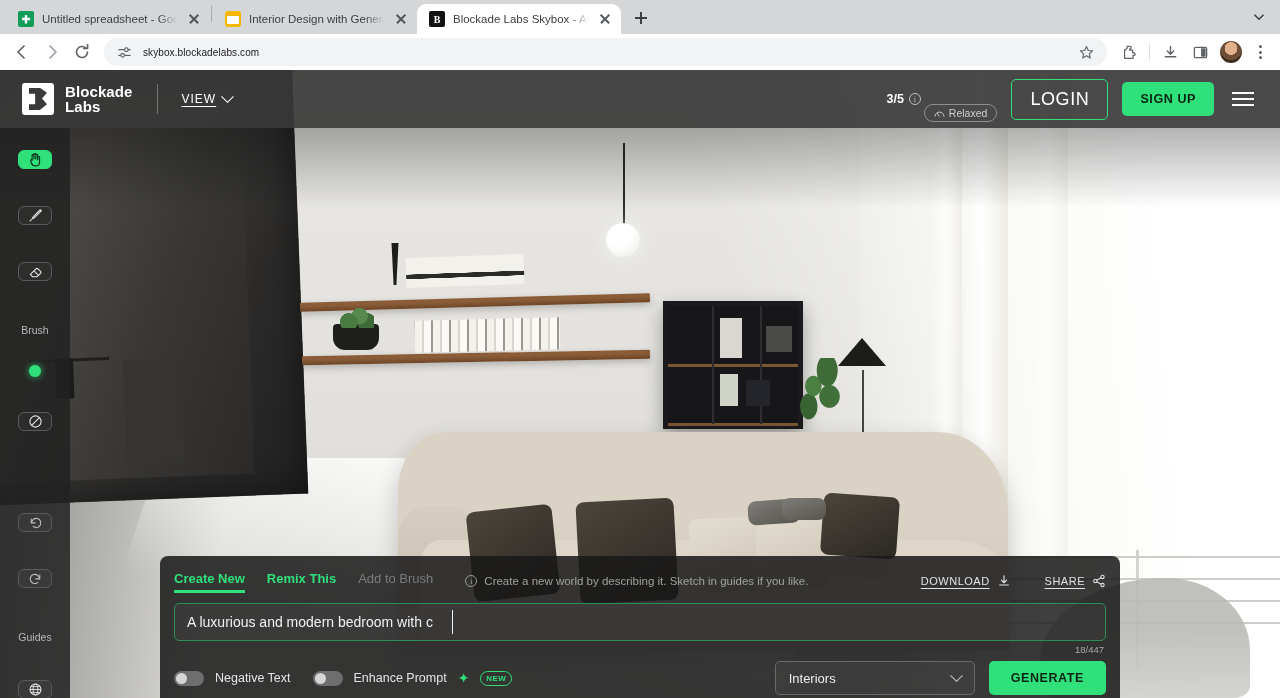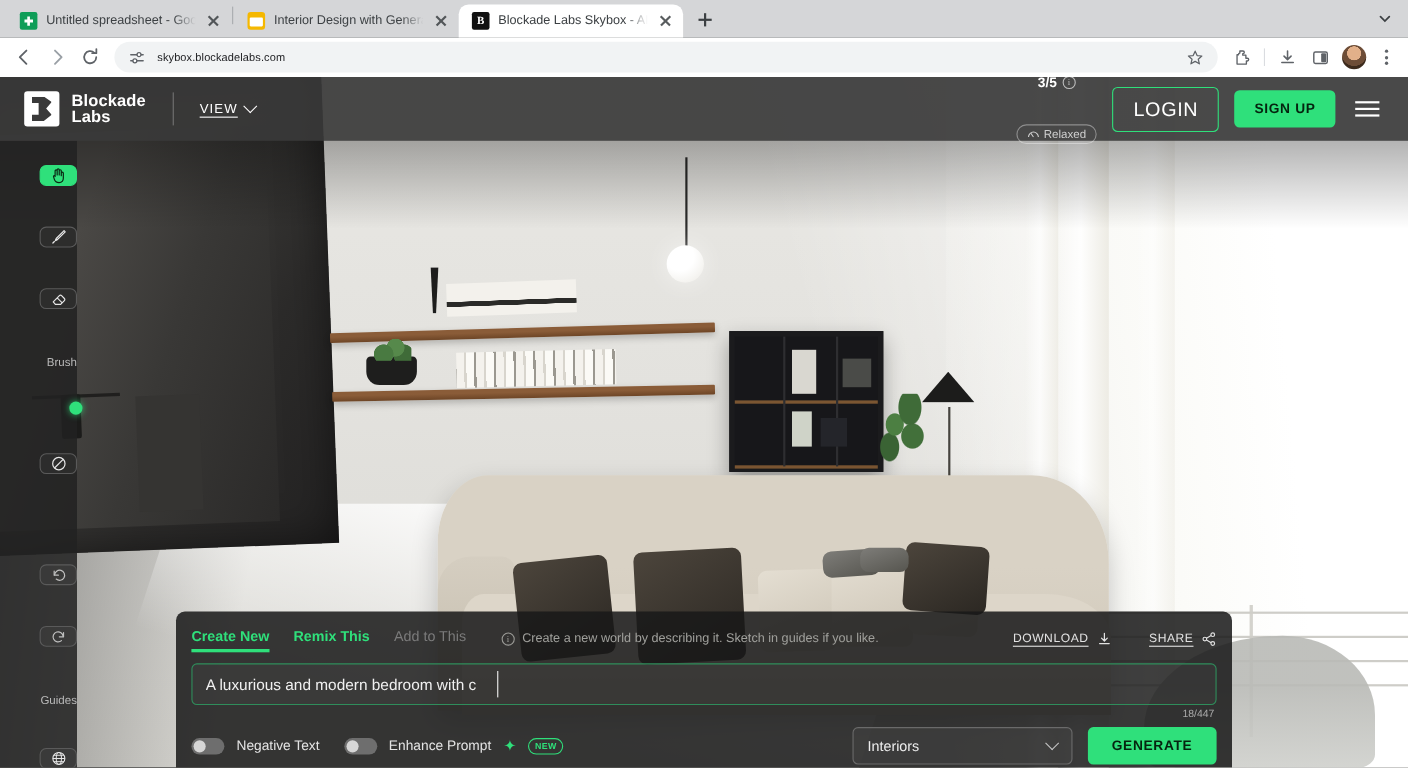--- a/index.html
+++ b/index.html
@@ -284,21 +284,21 @@
   .view-btn {
     display: flex; align-items: center; gap: 7px; color: #fff;
     font-size: 12px; letter-spacing: 1px; font-weight: 500;
   }
   .view-btn .lbl { text-decoration: underline; text-underline-offset: 3px; }
   .chev {
     width: 9px; height: 9px; border-right: 1.6px solid #fff; border-bottom: 1.6px solid #fff;
     transform: rotate(45deg) translate(-2px,-2px);
   }
   .hdr-right { margin-left: auto; display: flex; align-items: center; gap: 14px; }
-  .credits { display: flex; flex-direction: column; align-items: center; gap: 3px; }
+  .credits { display: flex; align-items: center; gap: 3px; }
   .credits-top { display: flex; align-items: center; gap: 5px; color: #e6e6e6; font-size: 12.5px; }
   .credits-top b { color: #fff; font-weight: bold; }
   .info-ring {
     width: 12px; height: 12px; border: 1.2px solid #bdbdbd; border-radius: 50%;
     font-size: 8px; color: #bdbdbd; display: flex; align-items: center;
     justify-content: center; font-family: "Liberation Serif", serif;
   }
   .relaxed-pill {
     border: 1px solid rgba(255,255,255,.38); border-radius: 10px;
     padding: 2px 9px; color: #cfcfcf; font-size: 10.5px;
@@ -314,21 +314,21 @@
     border-radius: 5px; padding: 10px 18px; font-size: 12.5px;
     font-weight: bold; letter-spacing: .6px;
   }
   .hamburger { display: flex; flex-direction: column; gap: 4px; padding: 4px; }
   .hamburger i { width: 22px; height: 2px; background: #fff; display: block; }
 
   
   .rail {
     position: absolute; left: 0; top: 58px; width: 70px; height: 570px;
     background: rgba(34,34,34,.86); display: flex; flex-direction: column;
-    align-items: flex-end; padding-top: 22px; z-index: 6; gap: 33px;
+    align-items: center; padding-top: 22px; z-index: 6; gap: 33px;
   }
   .tool {
     width: 34px; height: 32px; border: 1px solid #5a5a5a; border-radius: 6px;
     display: flex; align-items: center; justify-content: center;
     margin-bottom: 4px; color: #e6e6e6; background: rgba(255,255,255,.03);
   }
   .tool.active { background: #2fe07b; border-color: #2fe07b; color: #0a2a14; }
   .rail-label { color: #b9b9b9; font-size: 10.5px; margin: 6px 0 4px; }
   .slider { width: 2px; height: 74px; background: #9a9a9a; position: relative; margin-bottom: 6px; }
   .slider-knob {
@@ -678,21 +678,21 @@
             <path d="M13.7 13.4a8 8 0 0 0-3.7-6.6" fill="none" stroke="#e6e6e6" stroke-width="1"></path>
           </svg>
       </div>
     </div>
 
     <div class="panel">
       <div class="panel-top">
         <div class="tabs">
           <div class="ptab active">Create New</div>
           <div class="ptab on">Remix This</div>
-          <div class="ptab off">Add to This</div>
+          <div class="ptab off">Add to Brush</div>
         </div>
         <div class="hint">
           <span class="hint-ring">i</span>
           <span>Create a new world by describing it. Sketch in guides if you like.</span>
         </div>
         <div class="panel-actions">
           <div class="act">
             <span class="lbl">DOWNLOAD</span>
             <svg width="14" height="14" viewBox="0 0 16 16">
                 <path d="M8 2 L8 9.6 M5 7 L8 10 L11 7" fill="none" stroke="#e2e2e2" stroke-width="1.3" stroke-linecap="round" stroke-linejoin="round"></path>

